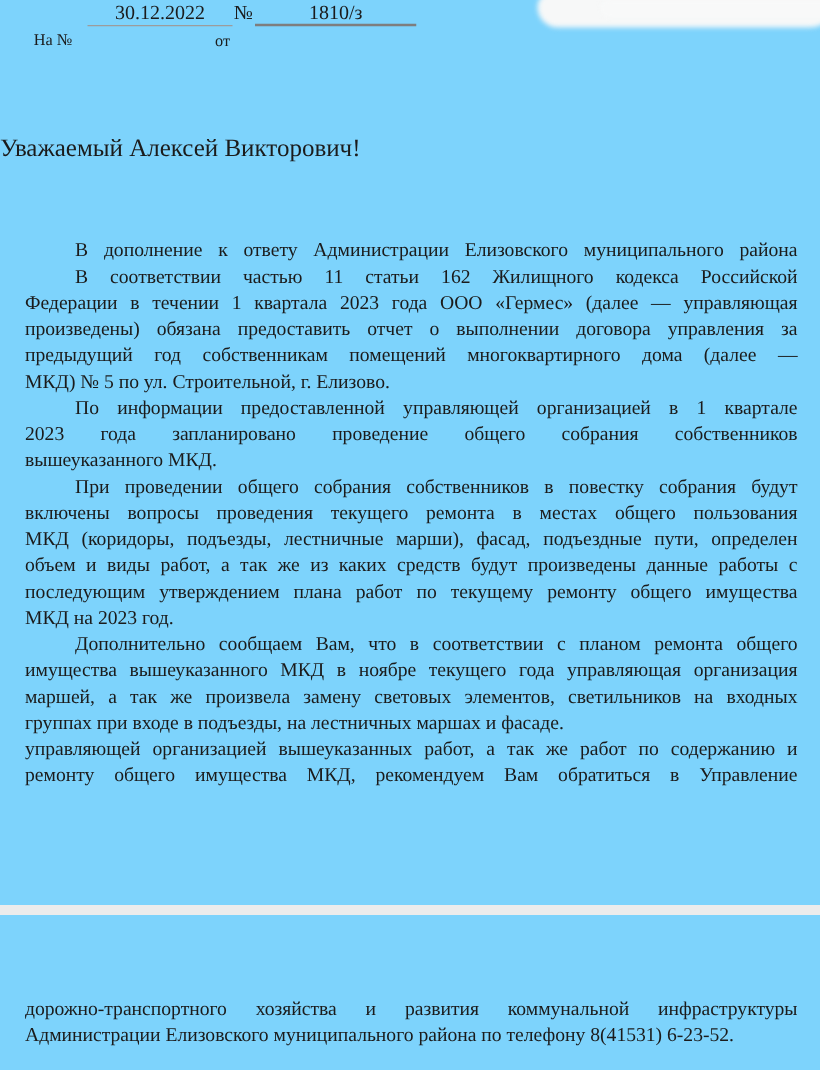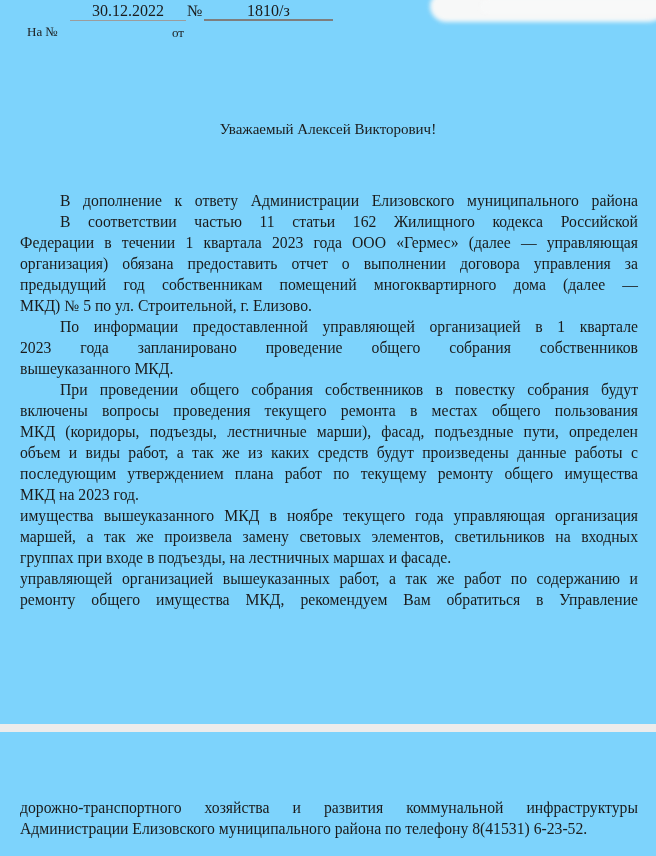--- a/index.html
+++ b/index.html
@@ -38,23 +38,22 @@
   .u2 { position: absolute; left: 204px; top: 19px; width: 129px; height: 2px; background: #7e7e7e; }
   .date   { left: 70px;  top: 2px; width: 116px; text-align: center; }
   .nsign  { left: 187px; top: 2px; }
   .docnum { left: 204px; top: 2px; width: 129px; text-align: center; }
   .replyto { position: absolute; left: 27px;  top: 24px; font-size: 13px; }
   .fromlbl { position: absolute; left: 172px; top: 25px; font-size: 13px; }
 
   
   .salutation {
     position: absolute;
-    top: 121px; left: 0; width: 100%;
-    text-align: center;
-    font-size: 15px;
+    top: 108px; left: 0; width: 100%;
+    font-size: 20px;
   }
 
   
   .body-block {
     position: absolute;
     top: 190px; left: 20px; width: 618px;
   }
   .ln {
     font-size: 15.7px;
     line-height: 21px;
@@ -99,38 +98,39 @@
 
   <div class="salutation">Уважаемый Алексей  Викторович!</div>
 
   <div class="body-block">
     <div>
       <div class="ln ind">В дополнение к ответу Администрации Елизовского муниципального района</div>
     </div>
     <div>
       <div class="ln ind">В соответствии частью 11 статьи 162  Жилищного кодекса Российской</div>
       <div class="ln">Федерации в течении 1 квартала 2023 года ООО «Гермес» (далее — управляющая</div>
-      <div class="ln">организация) обязана предоставить отчет о выполнении договора управления за</div>
+      <div class="ln">произведены) обязана предоставить отчет о выполнении договора управления за</div>
       <div class="ln">предыдущий год собственникам помещений многоквартирного дома (далее —</div>
       <div class="ln end">МКД) № 5 по ул. Строительной, г. Елизово.</div>
     </div>
     <div>
       <div class="ln ind">По информации предоставленной управляющей организацией в 1 квартале</div>
       <div class="ln">2023 года запланировано  проведение общего собрания собственников</div>
       <div class="ln end">вышеуказанного МКД.</div>
     </div>
     <div>
       <div class="ln ind">При проведении общего собрания собственников  в повестку собрания будут</div>
       <div class="ln">включены вопросы проведения текущего ремонта в местах общего пользования</div>
       <div class="ln">МКД (коридоры, подъезды, лестничные марши), фасад, подъездные пути, определен</div>
       <div class="ln">объем и виды работ, а так же из каких средств будут произведены данные  работы с</div>
       <div class="ln">последующим  утверждением  плана работ по текущему ремонту общего имущества</div>
       <div class="ln end">МКД на 2023 год.</div>
     </div>
     <div>
+      <div class="ln ind">Дополнительно сообщаем Вам, что в соответствии с планом ремонта общего</div>
       <div class="ln">имущества вышеуказанного МКД в ноябре текущего года управляющая организация</div>
       <div class="ln">маршей, а так же произвела замену световых элементов, светильников на входных</div>
       <div class="ln end">группах при входе в подъезды, на лестничных маршах и фасаде.</div>
     </div>
     <div>
       <div class="ln">управляющей организацией вышеуказанных работ, а так же работ по содержанию и</div>
       <div class="ln">ремонту общего имущества МКД, рекомендуем Вам обратиться в Управление</div>
     </div>
   </div>
 

